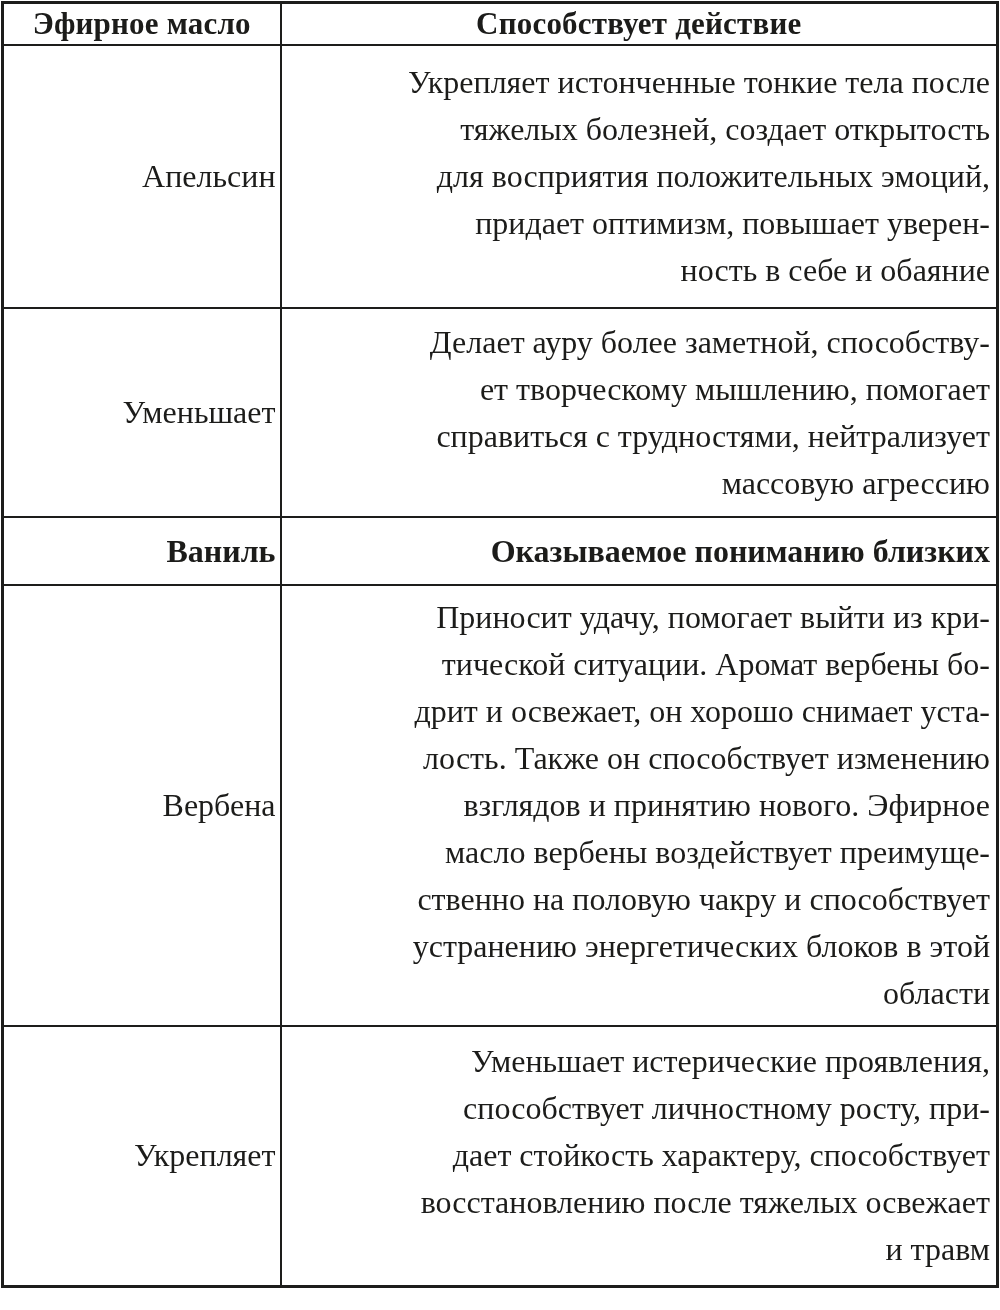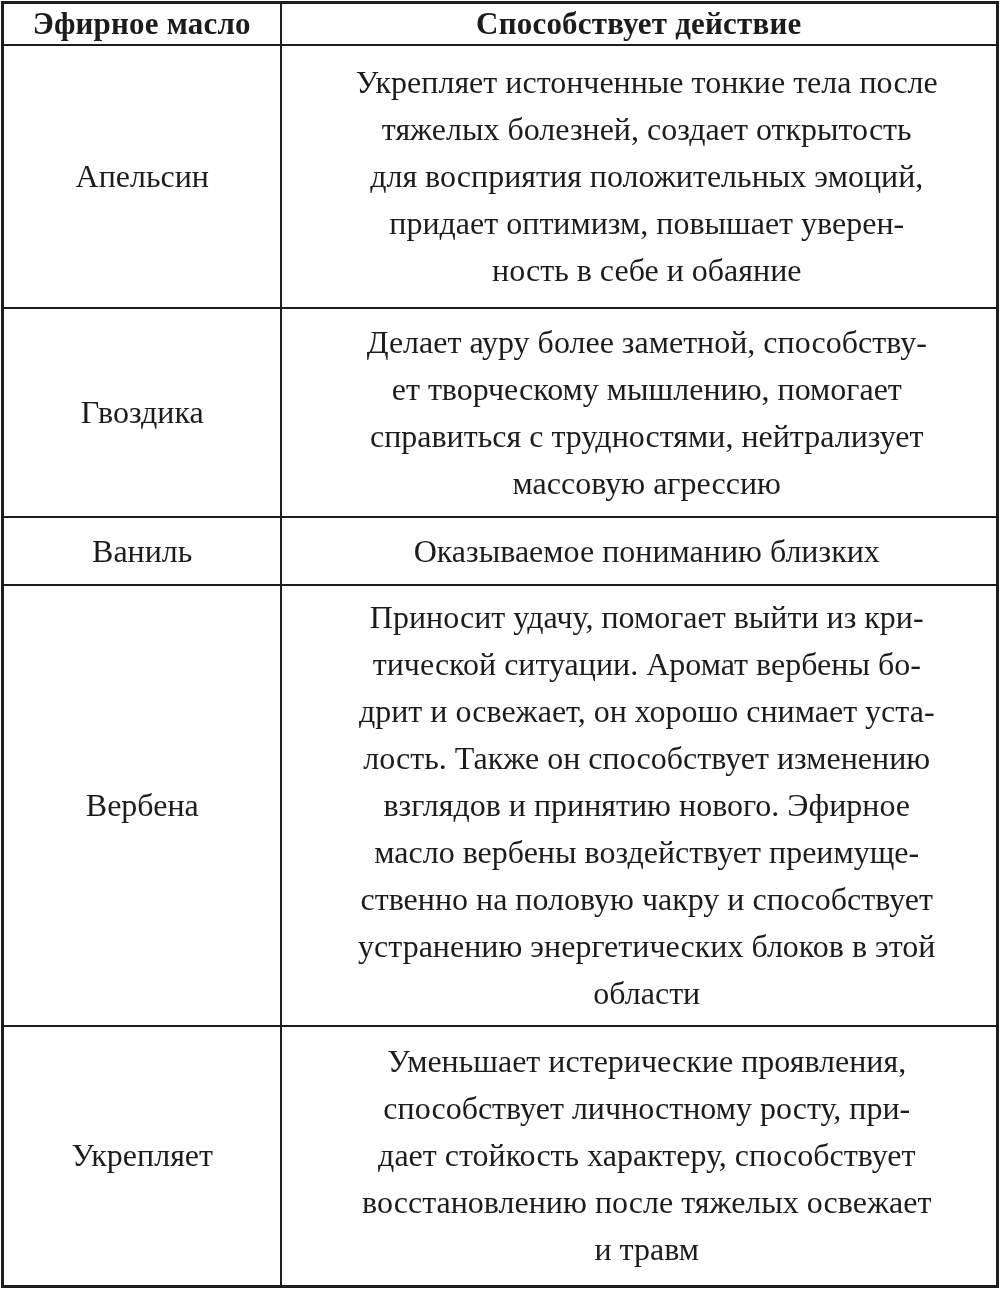--- a/index.html
+++ b/index.html
@@ -34,31 +34,31 @@
     height: 38px;
     padding: 2px;
     letter-spacing: 0.2px;
   }
   td {
     font-size: 32px;
     line-height: 47px;
     vertical-align: middle;
   }
   td.oil-cell {
-    padding: 4px 12px 4px 13px;
-    text-align: center;
+    padding: 4px 4px 4px 13px;
+    text-align: right;
   }
   td.effect-cell {
     padding: 8px 6px 8px 22px;
     white-space: pre-line;
-    text-align: center;
+    text-align: right;
   }
   tr.row-apelsin  { height: 263px; }
   tr.row-bergamot { height: 209px; }
-  tr.row-vanil    { height: 68px;  }
+  tr.row-vanil    { height: 68px; font-weight: bold;  }
   tr.row-verbena  { height: 438px; }
   tr.row-gvozdika { height: 260px; }
 </style>
 </head>
 <body>
 
 <div class="page">
   <table class="oils">
     <colgroup>
       <col class="c-oil">
@@ -73,21 +73,21 @@
     <tbody>
       <tr class="row-apelsin">
         <td class="oil-cell">Апельсин</td>
         <td class="effect-cell">Укрепляет истонченные тонкие тела после
 тяжелых болезней, создает открытость
 для восприятия положительных эмоций,
 придает оптимизм, повышает уверен-
 ность в себе и обаяние</td>
       </tr>
       <tr class="row-bergamot">
-        <td class="oil-cell">Гвоздика</td>
+        <td class="oil-cell">Уменьшает</td>
         <td class="effect-cell">Делает ауру более заметной, способству-
 ет творческому мышлению, помогает
 справиться с трудностями, нейтрализует
 массовую агрессию</td>
       </tr>
       <tr class="row-vanil">
         <td class="oil-cell">Ваниль</td>
         <td class="effect-cell">Оказываемое пониманию близких</td>
       </tr>
       <tr class="row-verbena">

